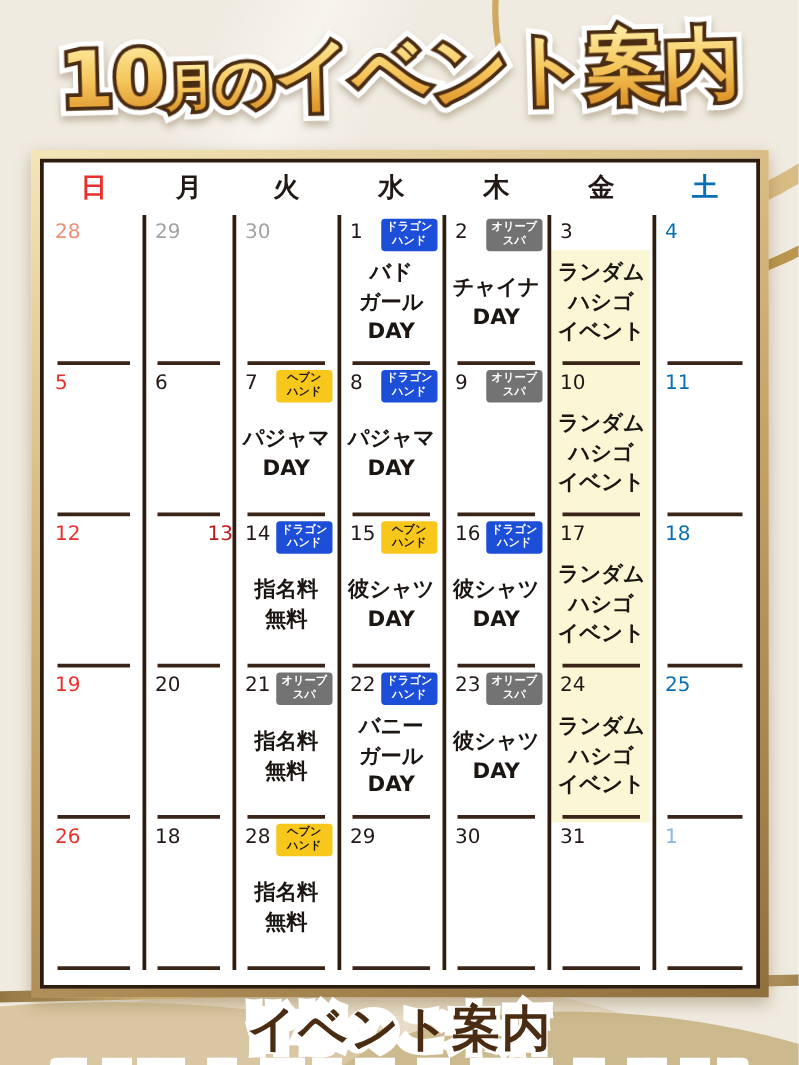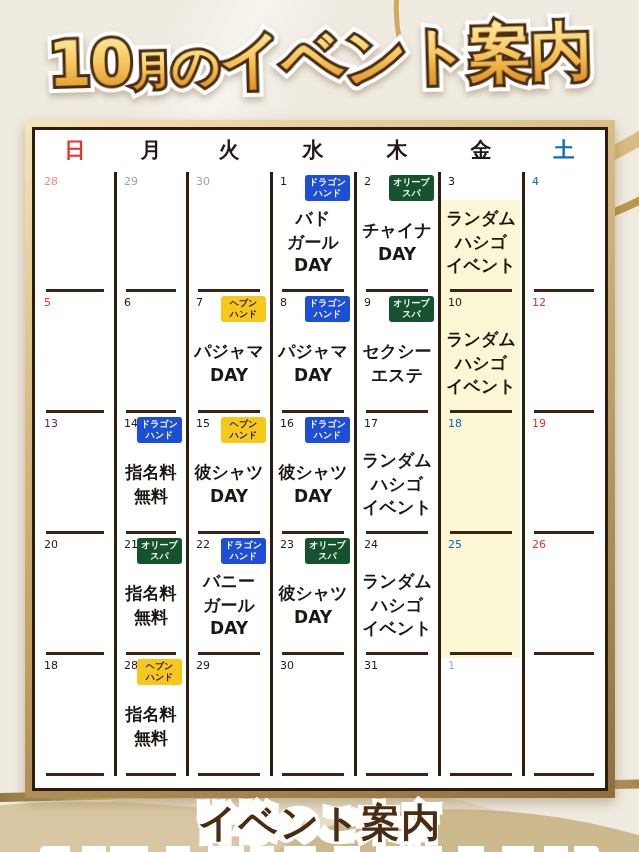--- a/index.html
+++ b/index.html
@@ -59,32 +59,32 @@
   .wd-sun { color:#e8312d; }
   .wd-sat { color:#0a6eb4; }
   .friday-band { position:absolute; left:406px; top:70px; width:79px; height:458px;
     background:#fbf7d5; z-index:0; }
   .vline { position:absolute; top:42px; height:604px; width:3px; background:#2e1d0e; z-index:1; }
   .hrow { position:absolute; left:0; width:570px; z-index:1; }
   .hrow i { display:block; justify-self:center; width:calc(100% - 22px); height:3px; background:#3a2417; }
   .grid { position:absolute; left:0; top:40px; width:570px; z-index:2;
     grid-auto-rows:121px; }
   .cell { position:relative; }
-  .num { position:absolute; left:9px; top:5px; font-size:11px; font-weight:500; color:#221815; }
+  .num { position:absolute; left:9px; top:5px; font-size:16px; font-weight:500; color:#221815; }
   .num-sun  { color:#e8312d; }
-  .num-hol  { color:#701a75; }
+  .num-hol  { color:#b91c1c;margin-left:42px; }
   .num-sat  { color:#0a6eb4; }
   .num-dim  { color:#a2a2a2; }
   .num-prev { color:#ef8e78; }
   .num-next { color:#8ab5e0; }
   .badge { position:absolute; right:5px; top:5px; min-width:45px; padding:2px 4px;
     border-radius:3px; text-align:center; font-size:9px; line-height:1.2; font-weight:bold; }
   .badge i { display:block; font-style:normal; }
   .b-dragon { background:#1d4ed8; color:#fff; }
-  .b-olive  { background:#14532d; color:#fff; }
+  .b-olive  { background:#737373; color:#fff; }
   .b-heaven { background:#f7c71c; color:#231815; }
   .event { position:absolute; left:0; right:0; top:34px; bottom:10px;
     display:flex; flex-direction:column; justify-content:center;
     text-align:center; font-weight:bold; font-size:17px; line-height:1.38; color:#1c1613; }
   
   .footer { position:absolute; left:0; width:100%; top:796px; text-align:center; z-index:4; }
   .footer-line { position:relative; display:inline-block; font-size:39px; font-weight:bold;
     color:#4a2c12; letter-spacing:1px; }
   .footer-line::before { content:attr(data-text); position:absolute; left:0; top:0;
     -webkit-text-stroke:9px #fff; color:#fff; z-index:-1; }
@@ -253,32 +253,31 @@
               <span>パジャマ</span>
               <span>DAY</span>
             </div>
         </div>
         <div class="cell">
           <span class="num">9</span>
           <span class="badge b-olive">
               <i>オリーブ</i>
               <i>スパ</i>
             </span>
-          <div class="event">
-              <span>セクシー</span>
-              <span>エステ</span>
-            </div>
         </div>
         <div class="cell">
           <span class="num">10</span>
           <div class="event">
               <span>ランダム</span>
               <span>ハシゴ</span>
               <span>イベント</span>
             </div>
+        </div>
+        <div class="cell">
+          <span class="num num-sat">11</span>
         </div>
 
         <div class="cell">
           <span class="num num-sun">12</span>
         </div>
         <div class="cell">
           <span class="num num-hol">13</span>
         </div>
         <div class="cell">
           <span class="num">14</span>

